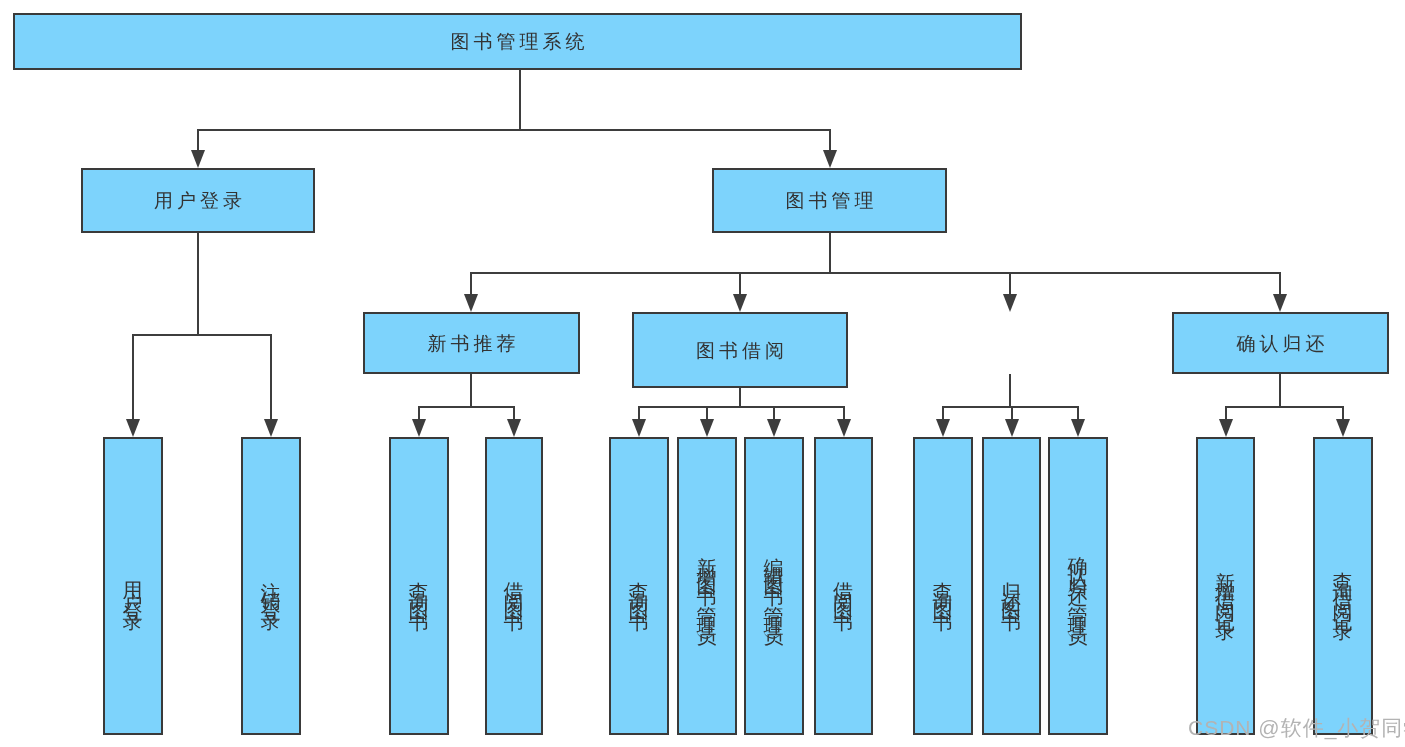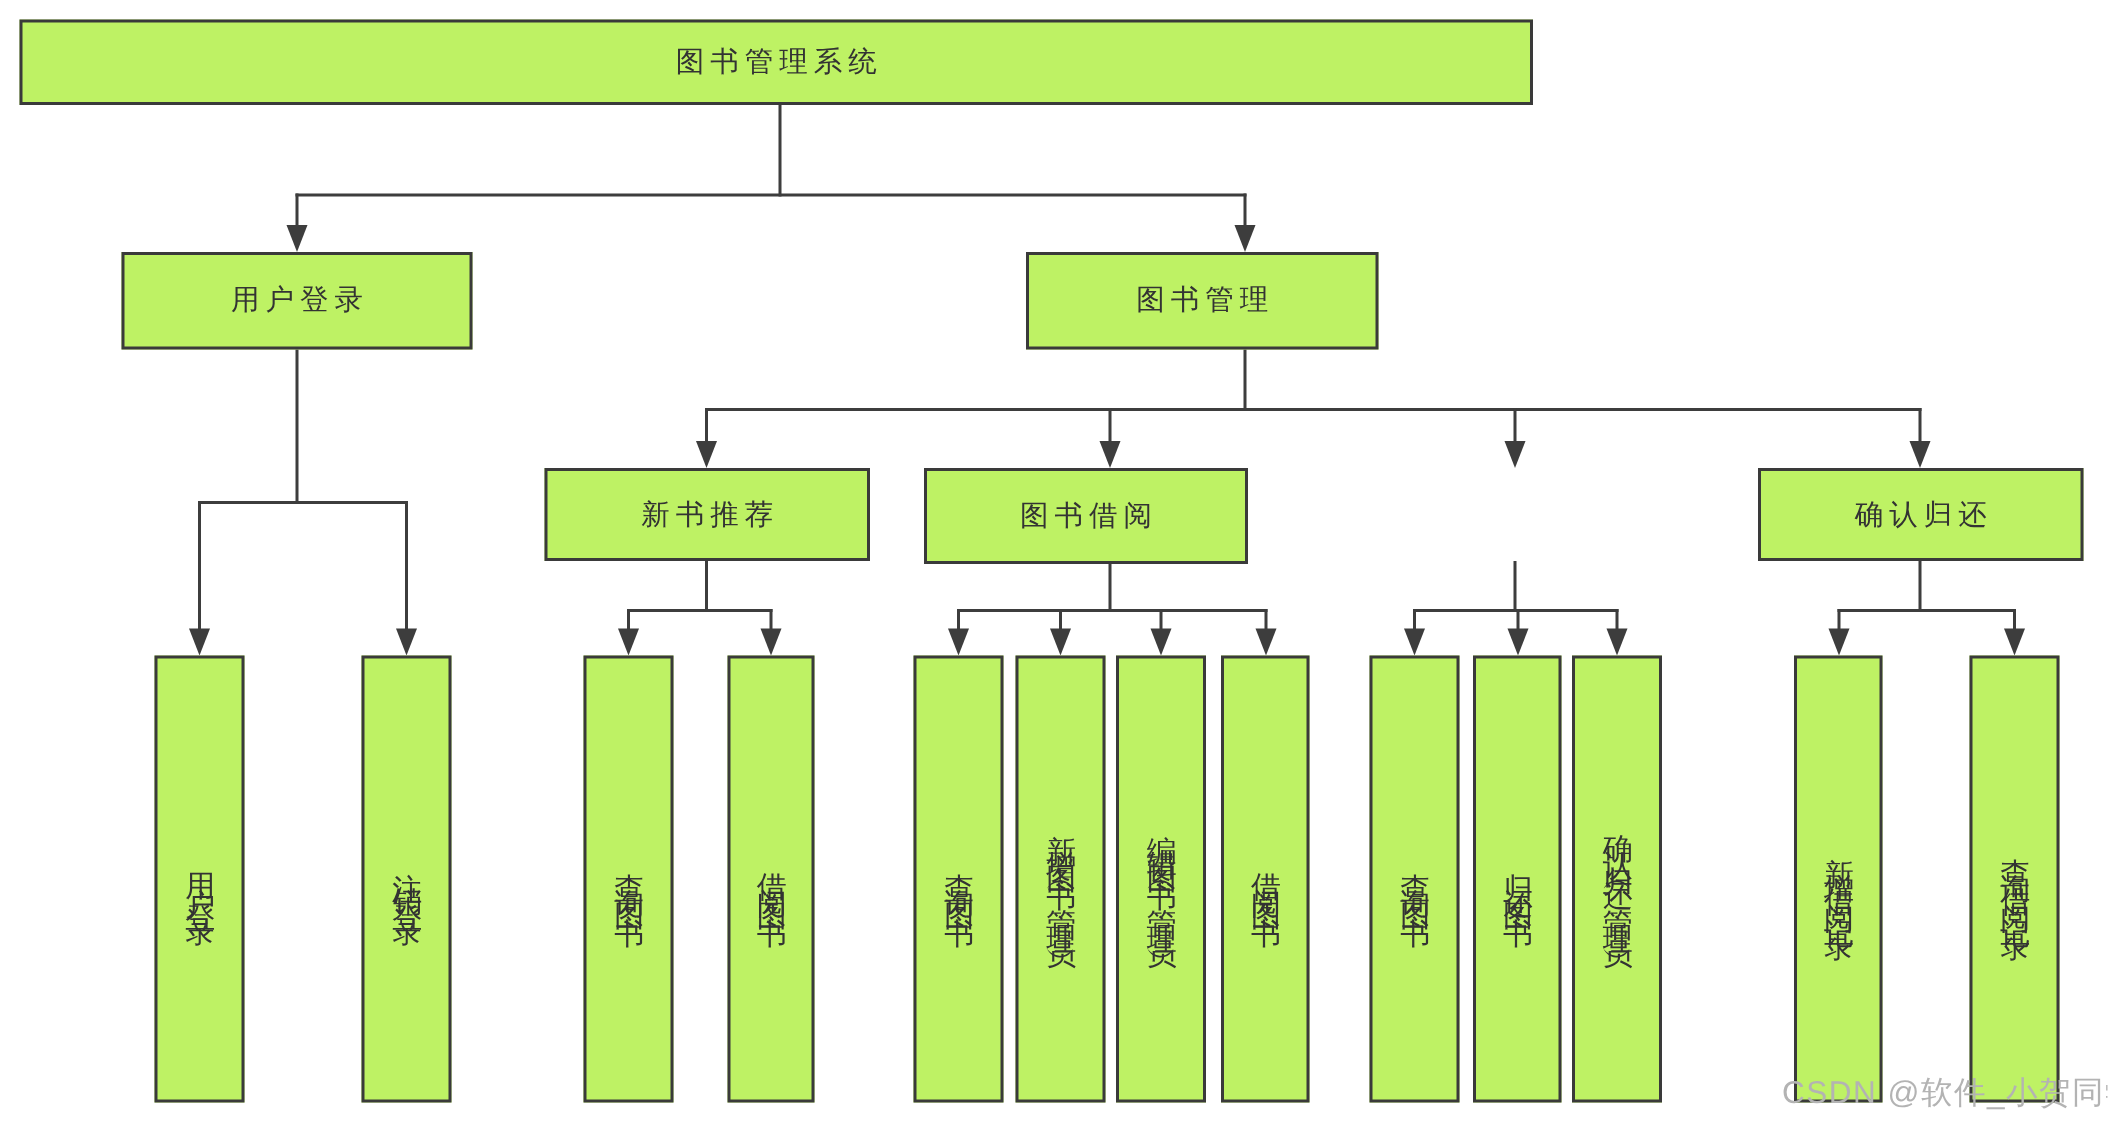--- a/index.html
+++ b/index.html
@@ -9,21 +9,21 @@
   }
   #canvas {
     position: relative;
     width: 1405px;
     height: 747px;
     overflow: hidden;
   }
   .box {
     position: absolute;
     box-sizing: border-box;
-    background: #bef264;
+    background: #7dd3fc;
     display: flex;
     align-items: center;
     justify-content: center;
     line-height: 1;
     text-align: center;
   }
   .hbox {
     font-size: 19px;
     letter-spacing: 4px;
     text-indent: 4px;
@@ -103,23 +103,23 @@
     <div class="arrow" style="left: 700px; top: 419px; border-top: 18px solid rgb(61, 61, 61);"></div>
     <div class="arrow" style="left: 767px; top: 419px; border-top: 18px solid rgb(61, 61, 61);"></div>
     <div class="arrow" style="left: 837px; top: 419px; border-top: 18px solid rgb(61, 61, 61);"></div>
     <div class="arrow" style="left: 936px; top: 419px; border-top: 18px solid rgb(61, 61, 61);"></div>
     <div class="arrow" style="left: 1005px; top: 419px; border-top: 18px solid rgb(61, 61, 61);"></div>
     <div class="arrow" style="left: 1071px; top: 419px; border-top: 18px solid rgb(61, 61, 61);"></div>
     <div class="arrow" style="left: 1219px; top: 419px; border-top: 18px solid rgb(61, 61, 61);"></div>
     <div class="arrow" style="left: 1336px; top: 419px; border-top: 18px solid rgb(61, 61, 61);"></div>
     <div class="box hbox" style="left: 13px; top: 13px; width: 1009px; height: 57px; border: 2px solid rgb(58, 58, 58); color: rgb(51, 51, 51);">图书管理系统</div>
     <div class="box hbox" style="left: 81px; top: 168px; width: 234px; height: 65px; border: 2px solid rgb(58, 58, 58); color: rgb(51, 51, 51);">用户登录</div>
-    <div class="box hbox" style="left: 684px; top: 168px; width: 235px; height: 65px; border: 2px solid rgb(58, 58, 58); color: rgb(51, 51, 51); text-align: right;">图书管理</div>
+    <div class="box hbox" style="left: 712px; top: 168px; width: 235px; height: 65px; border: 2px solid rgb(58, 58, 58); color: rgb(51, 51, 51); text-align: right;">图书管理</div>
     <div class="box hbox" style="left: 363px; top: 312px; width: 217px; height: 62px; border: 2px solid rgb(58, 58, 58); color: rgb(51, 51, 51);">新书推荐</div>
-    <div class="box hbox" style="left: 616px; top: 312px; width: 216px; height: 64px; border: 2px solid rgb(58, 58, 58); color: rgb(51, 51, 51);">图书借阅</div>
+    <div class="box hbox" style="left: 632px; top: 312px; width: 216px; height: 76px; border: 2px solid rgb(58, 58, 58); color: rgb(51, 51, 51);">图书借阅</div>
     <div class="box hbox" style="left: 1172px; top: 312px; width: 217px; height: 62px; border: 2px solid rgb(58, 58, 58); color: rgb(51, 51, 51);">确认归还</div>
     <div class="box vbox" style="left: 103px; top: 437px; width: 60px; height: 298px; border: 2px solid rgb(58, 58, 58); color: rgb(51, 51, 51);">用户登录</div>
     <div class="box vbox" style="left: 241px; top: 437px; width: 60px; height: 298px; border: 2px solid rgb(58, 58, 58); color: rgb(51, 51, 51);">注销登录</div>
     <div class="box vbox" style="left: 389px; top: 437px; width: 60px; height: 298px; border: 2px solid rgb(58, 58, 58); color: rgb(51, 51, 51);">查询图书</div>
     <div class="box vbox" style="left: 485px; top: 437px; width: 58px; height: 298px; border: 2px solid rgb(58, 58, 58); color: rgb(51, 51, 51);">借阅图书</div>
     <div class="box vbox" style="left: 609px; top: 437px; width: 60px; height: 298px; border: 2px solid rgb(58, 58, 58); color: rgb(51, 51, 51);">查询图书</div>
     <div class="box vbox" style="left: 677px; top: 437px; width: 60px; height: 298px; border: 2px solid rgb(58, 58, 58); color: rgb(51, 51, 51);">新增图书（管理员）</div>
     <div class="box vbox" style="left: 744px; top: 437px; width: 60px; height: 298px; border: 2px solid rgb(58, 58, 58); color: rgb(51, 51, 51);">编辑图书（管理员）</div>
     <div class="box vbox" style="left: 814px; top: 437px; width: 59px; height: 298px; border: 2px solid rgb(58, 58, 58); color: rgb(51, 51, 51);">借阅图书</div>
     <div class="box vbox" style="left: 913px; top: 437px; width: 60px; height: 298px; border: 2px solid rgb(58, 58, 58); color: rgb(51, 51, 51);">查询图书</div>

